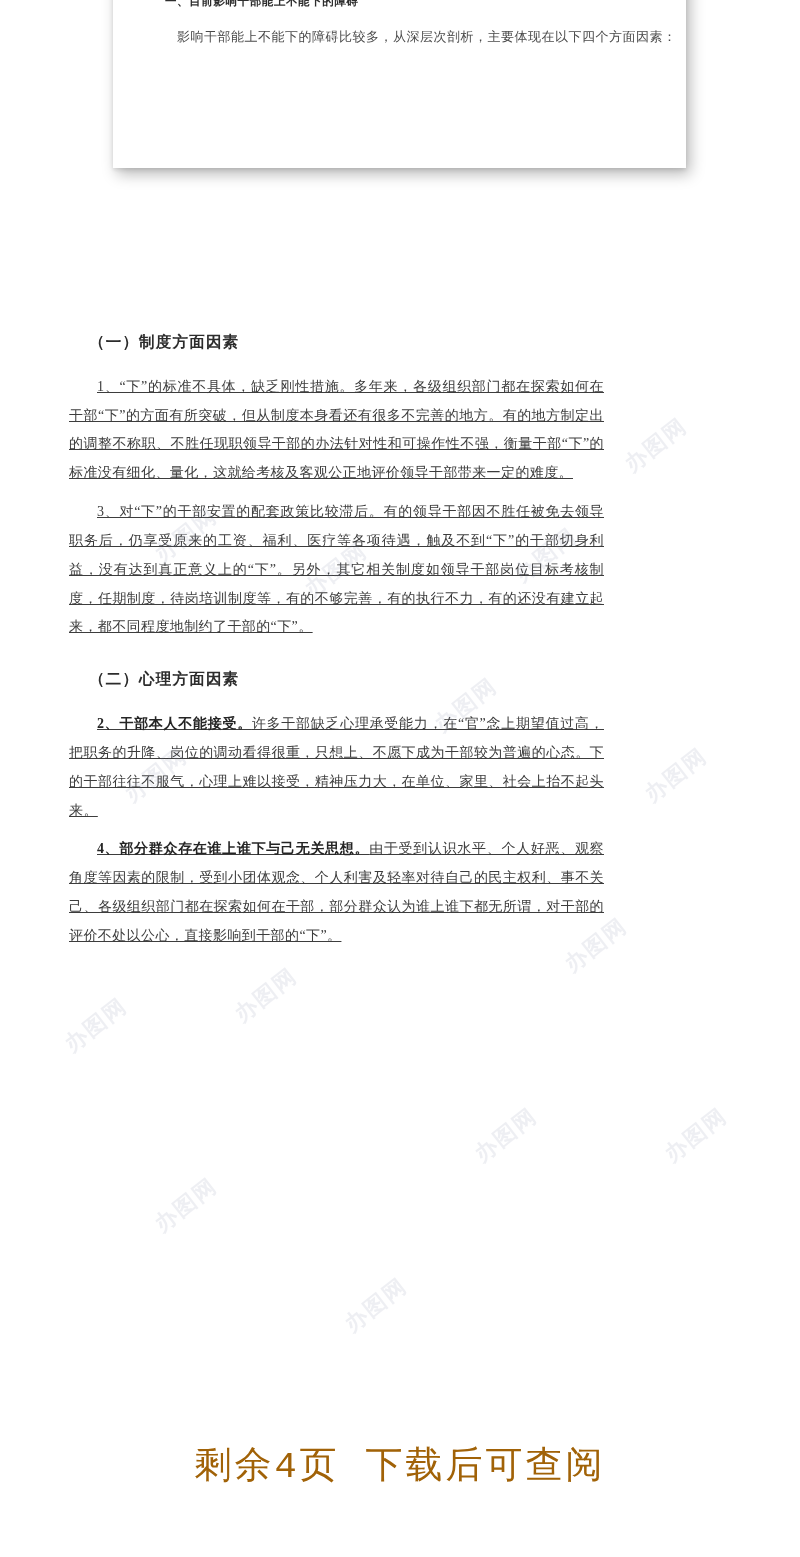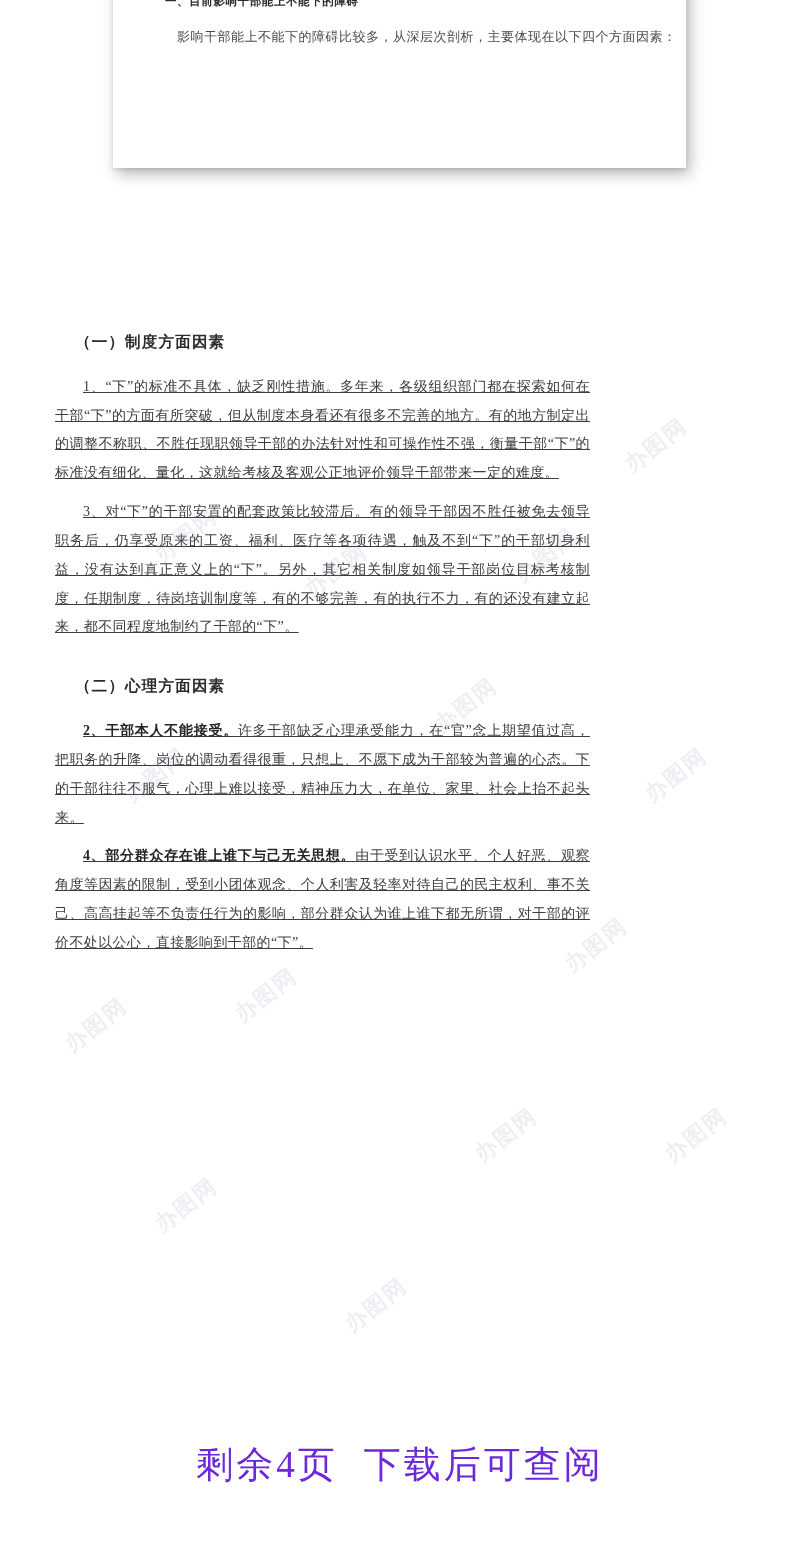--- a/index.html
+++ b/index.html
@@ -53,36 +53,36 @@
     font-size: 13px;
     letter-spacing: 0.5px;
     color: #4a4a4a;
     white-space: nowrap;
     font-family: "Liberation Serif", "DejaVu Serif", serif;
   }
 
   
   .doc-body {
     position: absolute;
-    left: 0;
+    left: 14px;
     top: 330px;
     width: 645px;
     padding: 0 55px;
   }
 
   .section-heading {
     font-size: 15.5px;
     font-weight: bold;
     color: #2c2c2c;
     letter-spacing: 1.2px;
     margin: 0 0 18px 0;
     padding-left: 20px;
     line-height: 1.6;
   }
-  .section-heading.later { margin-top: 32px; }
+  .section-heading.later { margin-top: 25px; }
 
   p.para {
     font-size: 14px;
     line-height: 2.06;
     color: #3d3d3d;
     margin: 0 0 10px 0;
     text-align: justify;
     text-justify: inter-ideograph;
     letter-spacing: 0.4px;
     text-indent: 2em;
@@ -118,23 +118,23 @@
   }
 
   
   .footer-note {
     position: absolute;
     left: 0;
     top: 1440px;
     width: 800px;
     text-align: center;
     font-size: 37px;
-    color: #6d28d9;
+    color: #a16207;
     letter-spacing: 3px;
-    font-family: Liberation Serif, serif;
+    font-family: Liberation Mono, monospace;
   }
   .footer-note .gap { display: inline-block; width: 26px; }
 </style>
 </head>
 <body>
 
 <div class="preview-card-wrap">
   <div class="preview-card">
     <div class="preview-heading">一、目前影响干部能上不能下的障碍</div>
     <div class="preview-sub">影响干部能上不能下的障碍比较多，从深层次剖析，主要体现在以下四个方面因素：</div>
@@ -142,21 +142,21 @@
 </div>
 
 <div class="doc-body">
 
   <h2 class="section-heading">（一）制度方面因素</h2>
   <p class="para">1、“下”的标准不具体，缺乏刚性措施。多年来，各级组织部门都在探索如何在干部“下”的方面有所突破，但从制度本身看还有很多不完善的地方。有的地方制定出的调整不称职、不胜任现职领导干部的办法针对性和可操作性不强，衡量干部“下”的标准没有细化、量化，这就给考核及客观公正地评价领导干部带来一定的难度。</p>
   <p class="para">3、对“下”的干部安置的配套政策比较滞后。有的领导干部因不胜任被免去领导职务后，仍享受原来的工资、福利、医疗等各项待遇，触及不到“下”的干部切身利益，没有达到真正意义上的“下”。另外，其它相关制度如领导干部岗位目标考核制度，任期制度，待岗培训制度等，有的不够完善，有的执行不力，有的还没有建立起来，都不同程度地制约了干部的“下”。</p>
 
   <h2 class="section-heading later">（二）心理方面因素</h2>
   <p class="para"><span class="lead">2、干部本人不能接受。</span><span>许多干部缺乏心理承受能力，在“官”念上期望值过高，把职务的升降、岗位的调动看得很重，只想上、不愿下成为干部较为普遍的心态。下的干部往往不服气，心理上难以接受，精神压力大，在单位、家里、社会上抬不起头来。</span></p>
-  <p class="para"><span class="lead">4、部分群众存在谁上谁下与己无关思想。</span><span>由于受到认识水平、个人好恶、观察角度等因素的限制，受到小团体观念、个人利害及轻率对待自己的民主权利、事不关己、高高挂起等不负责任行为的影响，部分群众认为谁上谁下都无所谓，对干部的评价不处以公心，直接影响到干部的“下”。</span></p>
+  <p class="para"><span class="lead">4、部分群众存在谁上谁下与己无关思想。</span><span>由于受到认识水平、个人好恶、观察角度等因素的限制，受到小团体观念、个人利害及轻率对待自己的民主权利、事不关己、各级组织部门都在探索如何在干部，部分群众认为谁上谁下都无所谓，对干部的评价不处以公心，直接影响到干部的“下”。</span></p>
 
 </div>
 
 <div class="wm-layer">
   <div class="wm" style="left:150px;  top:520px;">办图网</div>
   <div class="wm" style="left:510px;  top:540px;">办图网</div>
   <div class="wm" style="left:300px;  top:555px;">办图网</div>
   <div class="wm" style="left:620px;  top:430px;">办图网</div>
   <div class="wm" style="left:430px;  top:690px;">办图网</div>
   <div class="wm" style="left:120px;  top:760px;">办图网</div>

